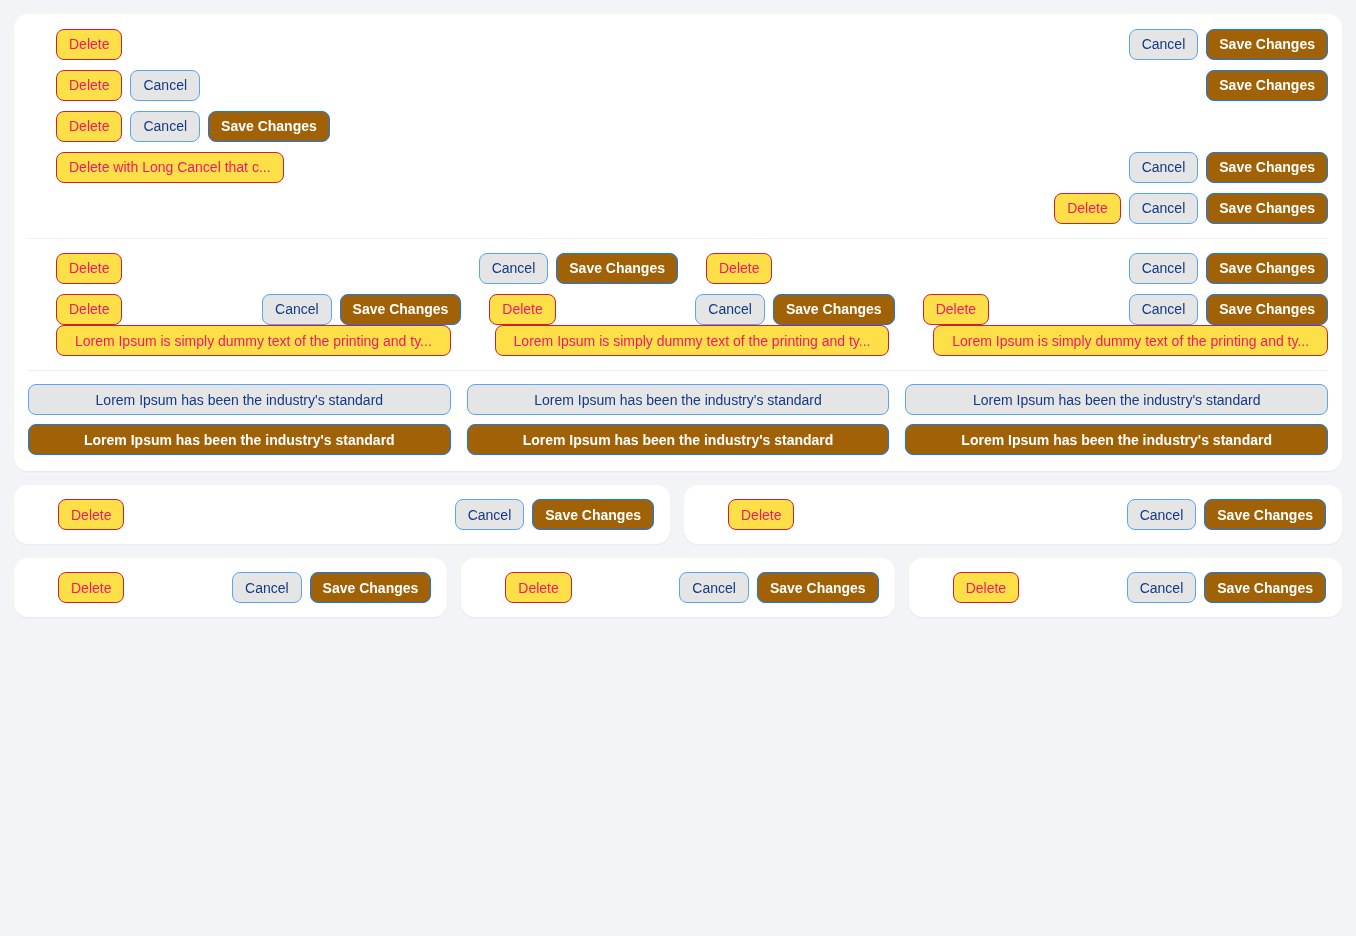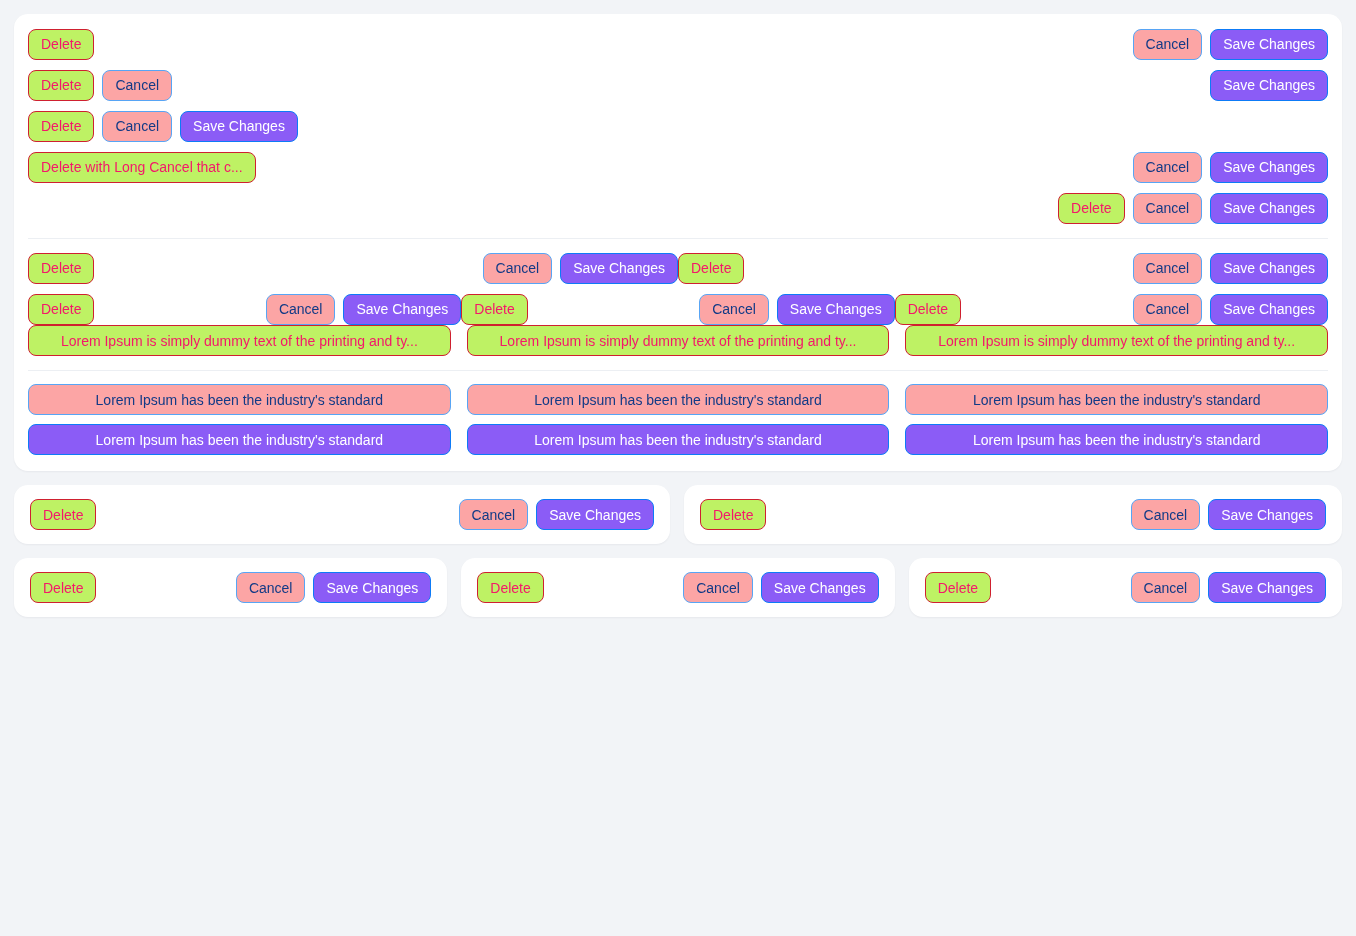--- a/index.html
+++ b/index.html
@@ -80,32 +80,33 @@
     text-overflow: ellipsis;
     display: inline-flex;
     align-items: center;
     justify-content: center;
     height: 31px;
   }
 
   .btn-danger {
     color: #f4186a;
     border-color: #cf2030;
-    background: #bef264;
+    background: #fde047;
+    margin-left: 28px;
   }
   .btn-secondary {
     color: #123a86;
     border-color: #57a5f5;
-    background: #fca5a5;
+    background: #e5e5e5;
   }
   .btn-primary {
     color: #ffffff;
-    background: #8b5cf6;
+    background: #a16207;
     border-color: #0d7bf7;
-    font-weight: 400;
+    font-weight: 700;
   }
 
   .btn-block {
     display: flex;
     width: 100%;
     flex: 1 1 0;
     min-width: 0;
   }
 
   .btn-truncate {

